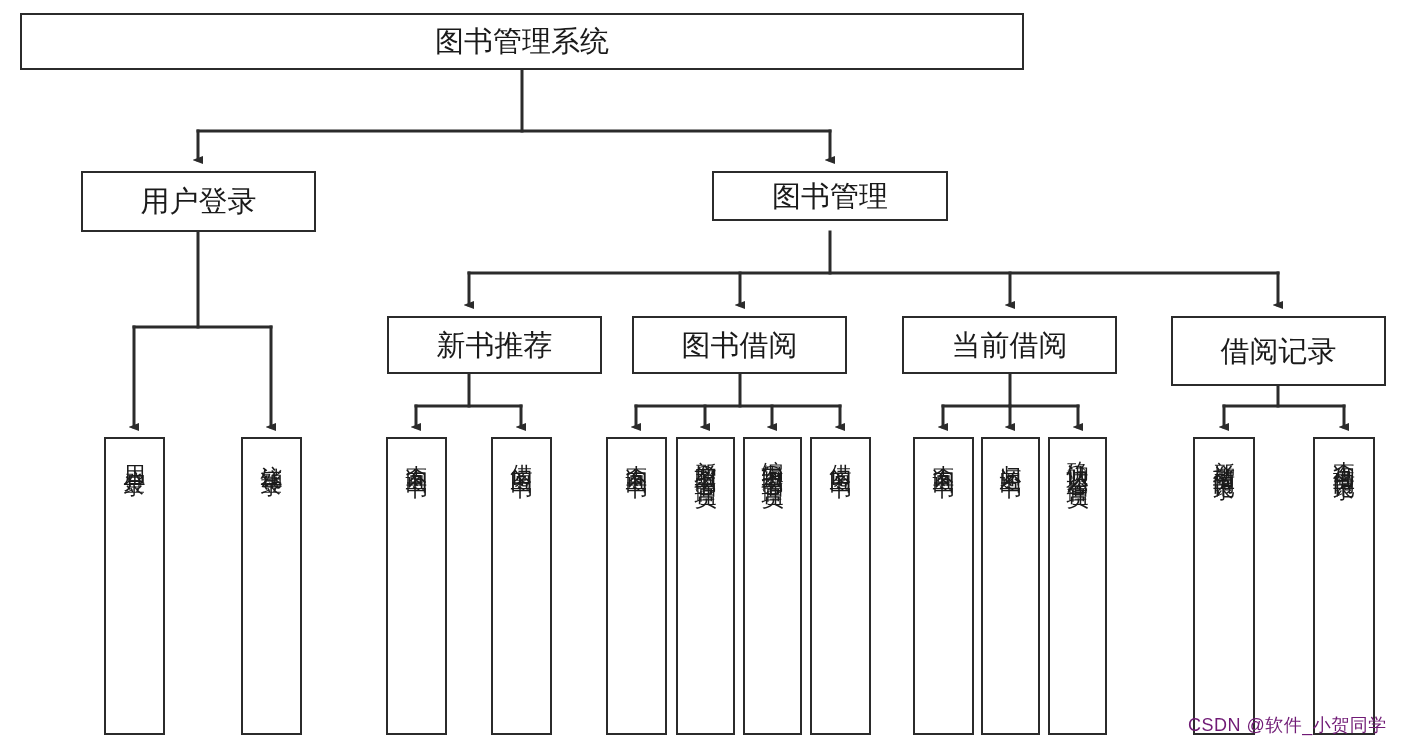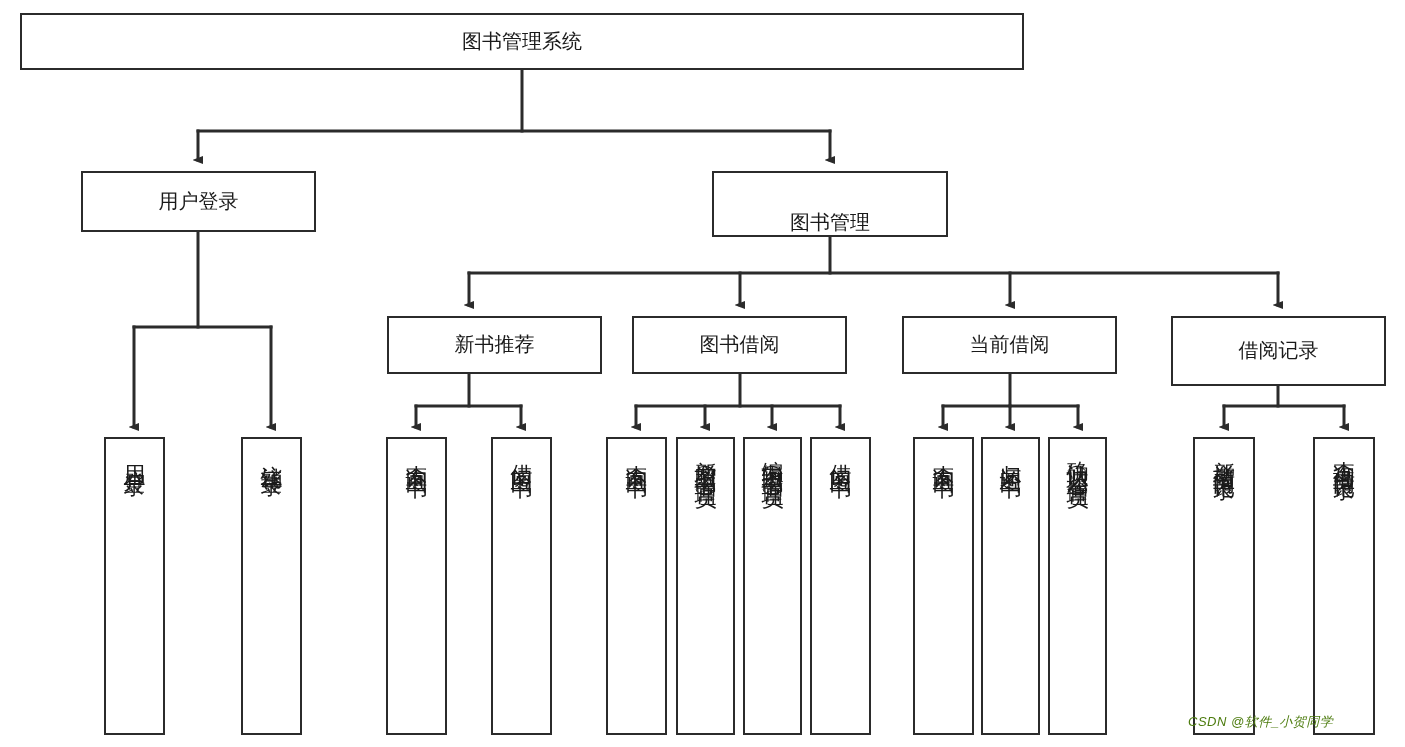--- a/index.html
+++ b/index.html
@@ -36,46 +36,45 @@
     justify-content: center;
     color: #1a1a1a;
   }
   .node-label {
     display: block;
     text-align: center;
     line-height: 1.18;
     white-space: nowrap;
   }
   .node.horizontal .node-label {
-    font-size: 20px;
+    font-size: 29px;
   }
   .node.vertical {
     align-items: flex-start;
     justify-content: center;
   }
   .node.vertical .node-label {
     writing-mode: vertical-rl;
     text-orientation: upright;
     font-size: 22px;
     letter-spacing: 4px;
     line-height: 1;
     margin-top: 8px;
   }
   .node.vertical.tall-label .node-label {
     margin-top: 4px;
   }
   #watermark {
     position: absolute;
     left: 1188px;
     top: 713px;
-    font-size: 13px;
-    color: #4d7c0f;
+    font-size: 18px;
+    color: #701a75;
     white-space: nowrap;
     letter-spacing: 0.5px;
-    font-style: italic;
   }
 </style>
 </head>
 <body>
 
 <div id="diagram-root">
 
   <svg id="diagram-svg" viewBox="0 0 1405 747" xmlns="http://www.w3.org/2000/svg">
     <defs>
       <marker id="arrow" markerWidth="10" markerHeight="10" refX="5" refY="5" orient="auto" markerUnits="userSpaceOnUse">
@@ -130,21 +129,21 @@
     </g>
   </svg>
 
   <div class="node horizontal" style="left:20px; top:13px; width:1004px; height:57px;">
     <span class="node-label">图书管理系统</span>
   </div>
 
   <div class="node horizontal" style="left:81px; top:171px; width:235px; height:61px;">
     <span class="node-label">用户登录</span>
   </div>
-  <div class="node horizontal" style="left:712px; top:171px; width:236px; height:66px;align-items:flex-end;">
+  <div class="node horizontal" style="left:712px; top:171px; width:236px; height:50px;">
     <span class="node-label">图书管理</span>
   </div>
 
   <div class="node horizontal" style="left:362px; top:316px; width:215px; height:58px;margin-left:25px;">
     <span class="node-label">新书推荐</span>
   </div>
   <div class="node horizontal" style="left:632px; top:316px; width:215px; height:58px;">
     <span class="node-label">图书借阅</span>
   </div>
   <div class="node horizontal" style="left:902px; top:316px; width:215px; height:58px;">

